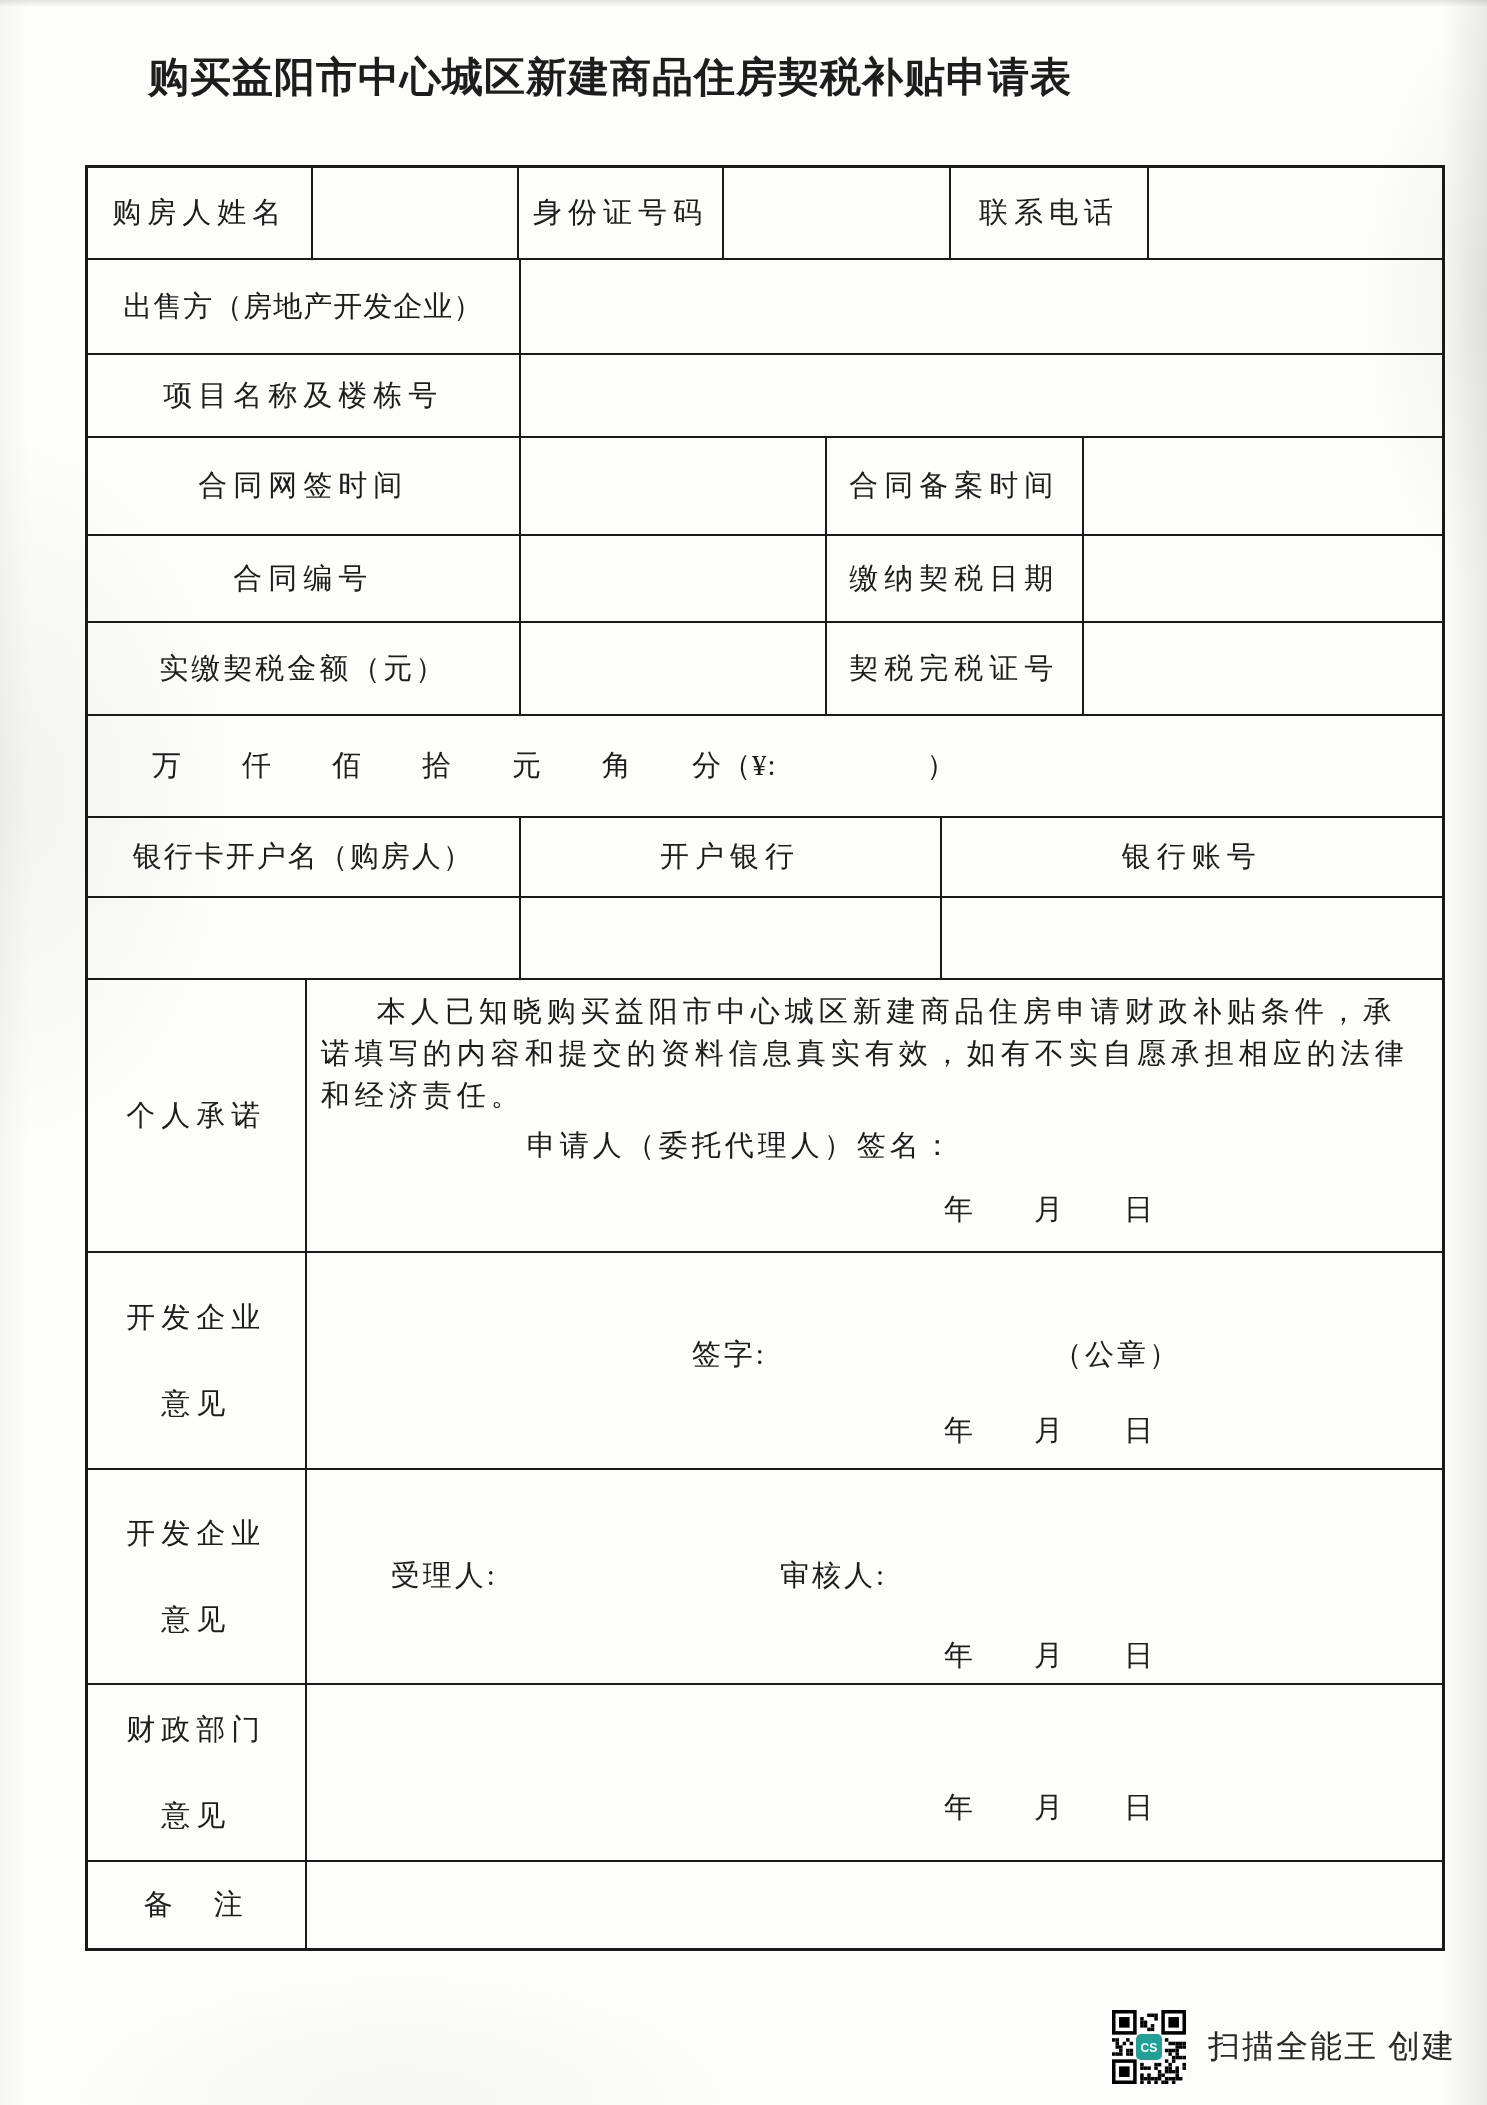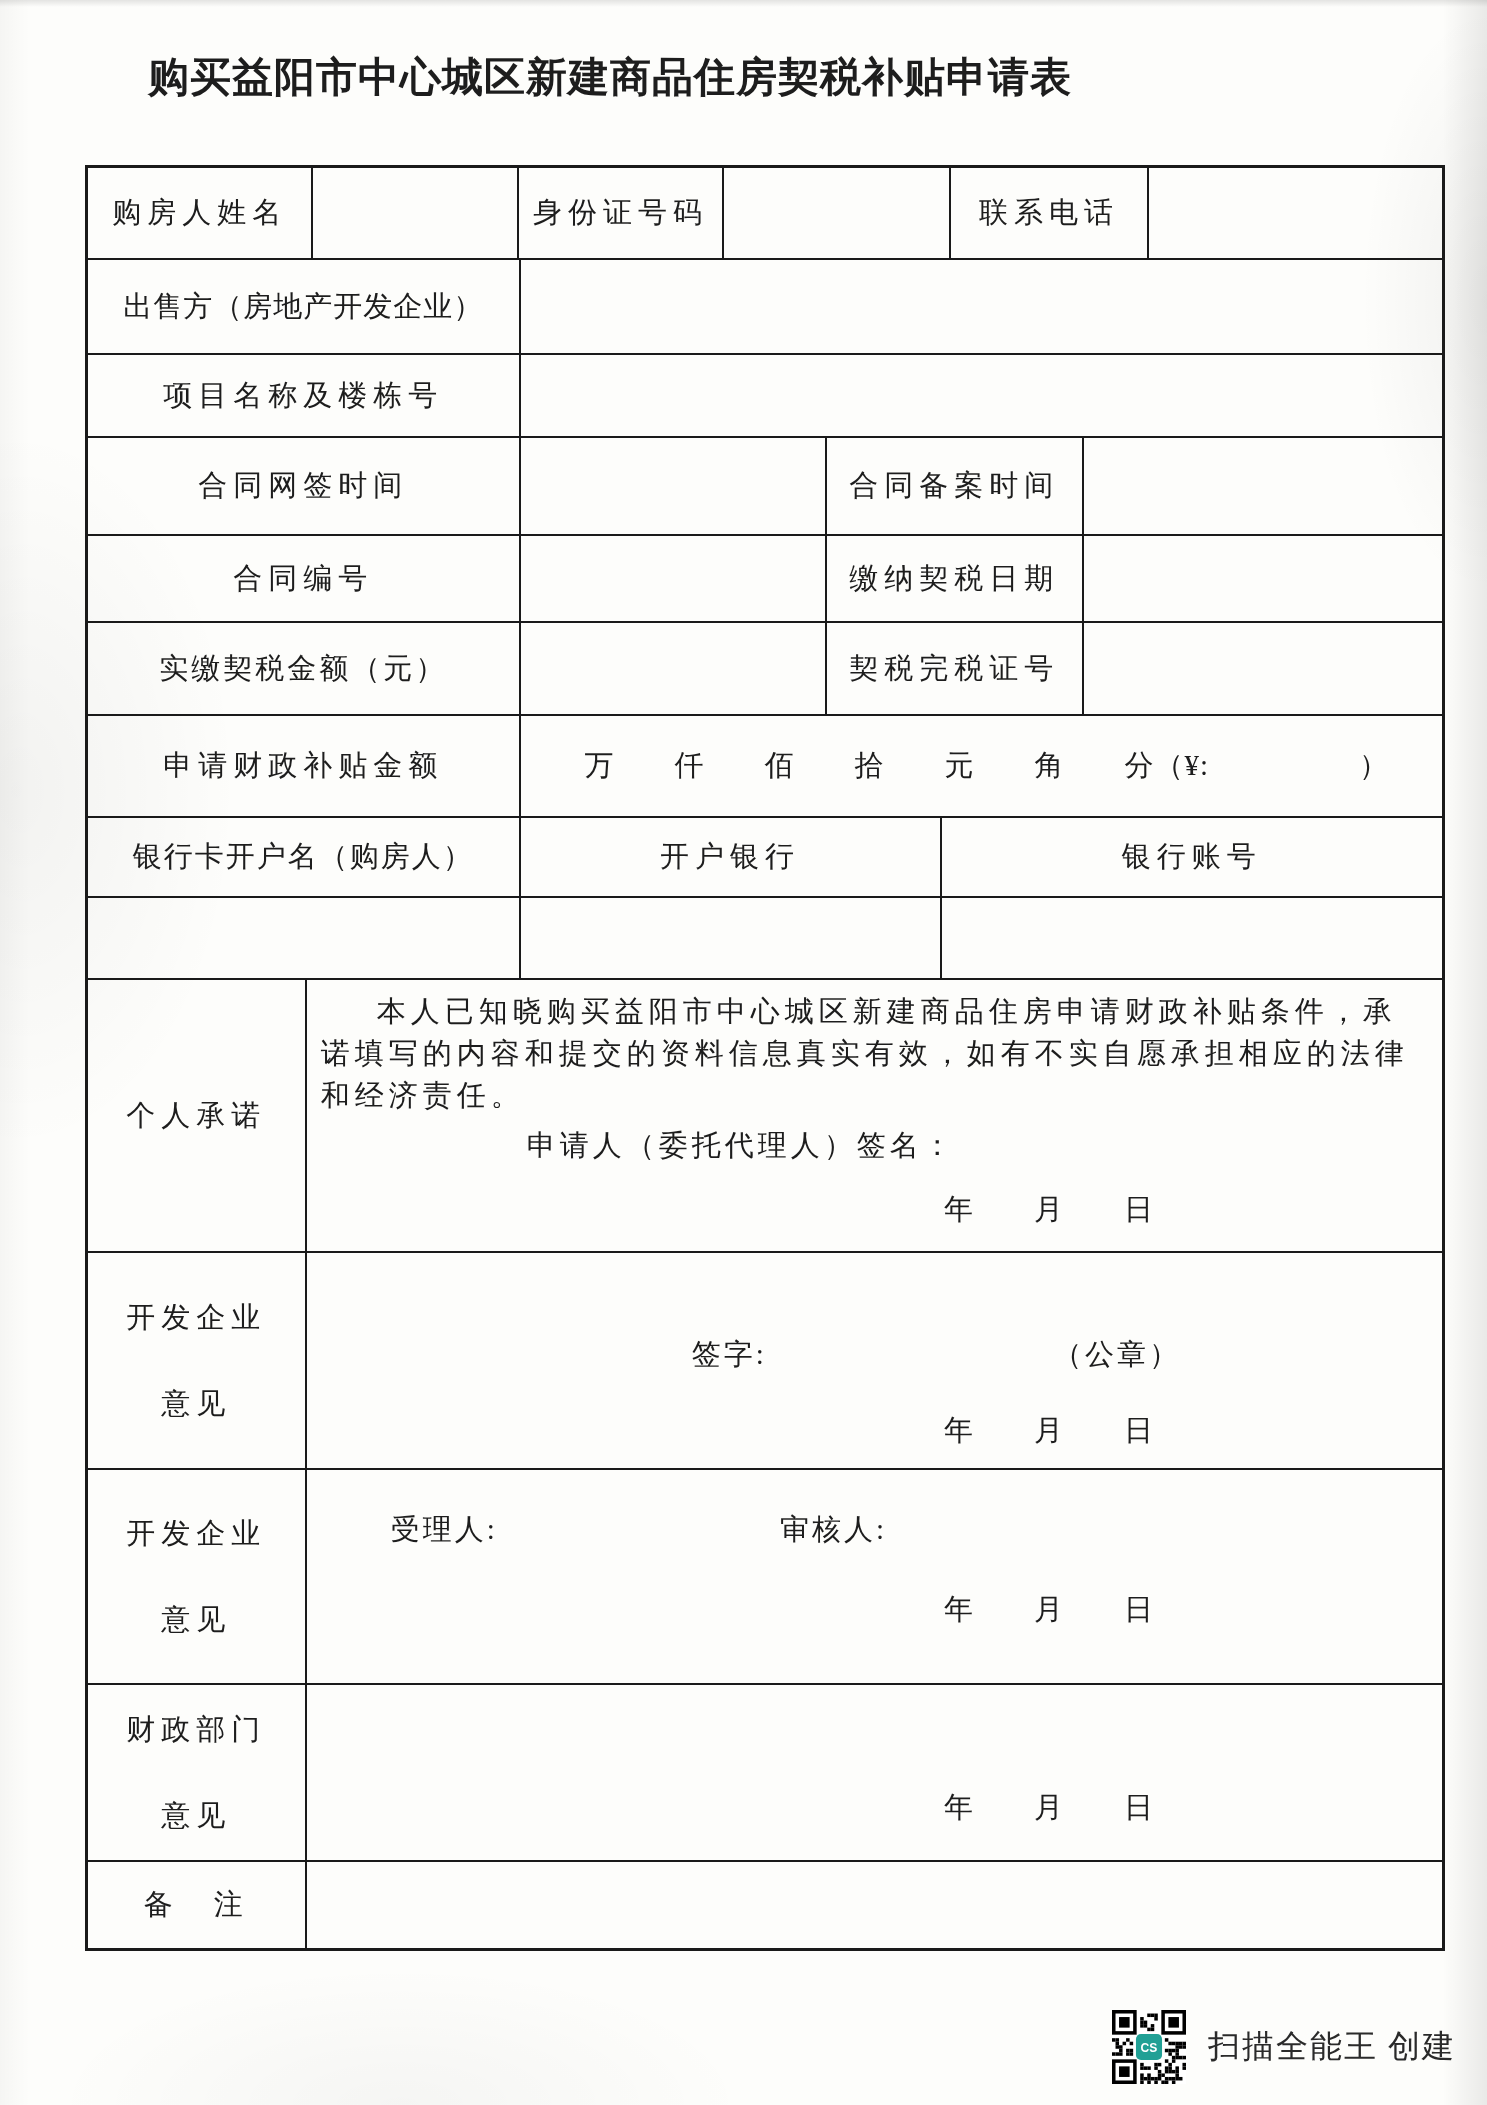--- a/index.html
+++ b/index.html
@@ -44,21 +44,21 @@
   .promise-content { padding:10px 0 0 14px; }
   .promise-line { line-height:42px; letter-spacing:5px; white-space:nowrap; }
   .line-indent { text-indent:56px; }
   .sig-line { margin-top:10px; margin-left:206px; letter-spacing:4px; }
   .date-line { text-align:right; padding-right:288px; letter-spacing:1px; white-space:pre; }
   .promise-date { margin-top:24px; }
   .dev-content { padding-top:82px; }
   .dev-sign-line { margin-left:385px; letter-spacing:3px; }
   .seal { margin-left:276px; letter-spacing:3px; }
   .dev-date { margin-top:36px; }
-  .housing-content { padding-top:40px; }
+  .housing-content { padding-top:86px; }
   .accept-line { margin-left:84px; letter-spacing:3px; }
   .reviewer { margin-left:272px; letter-spacing:3px; }
   .housing-date { margin-top:40px; }
   .finance-content { padding-top:103px; }
   .footer { position:absolute; left:1112px; top:2010px; display:flex; align-items:center; column-gap:22px; }
   .qr { width:74px; height:74px; background:#ffffff; }
   .caption { font-size:32px; color:#2a2a2a; letter-spacing:2px; white-space:nowrap; }
 </style>
 </head>
 <body>
@@ -103,21 +103,20 @@
     </div>
 
     <div class="tr" style="height:93px">
       <div class="td lbl wlbl" style="letter-spacing:3px">实缴契税金额（元）</div>
       <div class="td wa"></div>
       <div class="td lbl wb">契税完税证号</div>
       <div class="td wfill"></div>
     </div>
 
     <div class="tr" style="height:102px">
-      <div class="td lbl wlbl">申请财政补贴金额</div>
       <div class="td wfill amount-cell">万　　仟　　佰　　拾　　元　　角　　分（¥:　　　　　）</div>
     </div>
 
     <div class="tr" style="height:80px">
       <div class="td lbl wlbl" style="letter-spacing:2px">银行卡开户名（购房人）</div>
       <div class="td lbl wba">开户银行</div>
       <div class="td lbl wfill">银行账号</div>
     </div>
 
     <div class="tr" style="height:82px">

